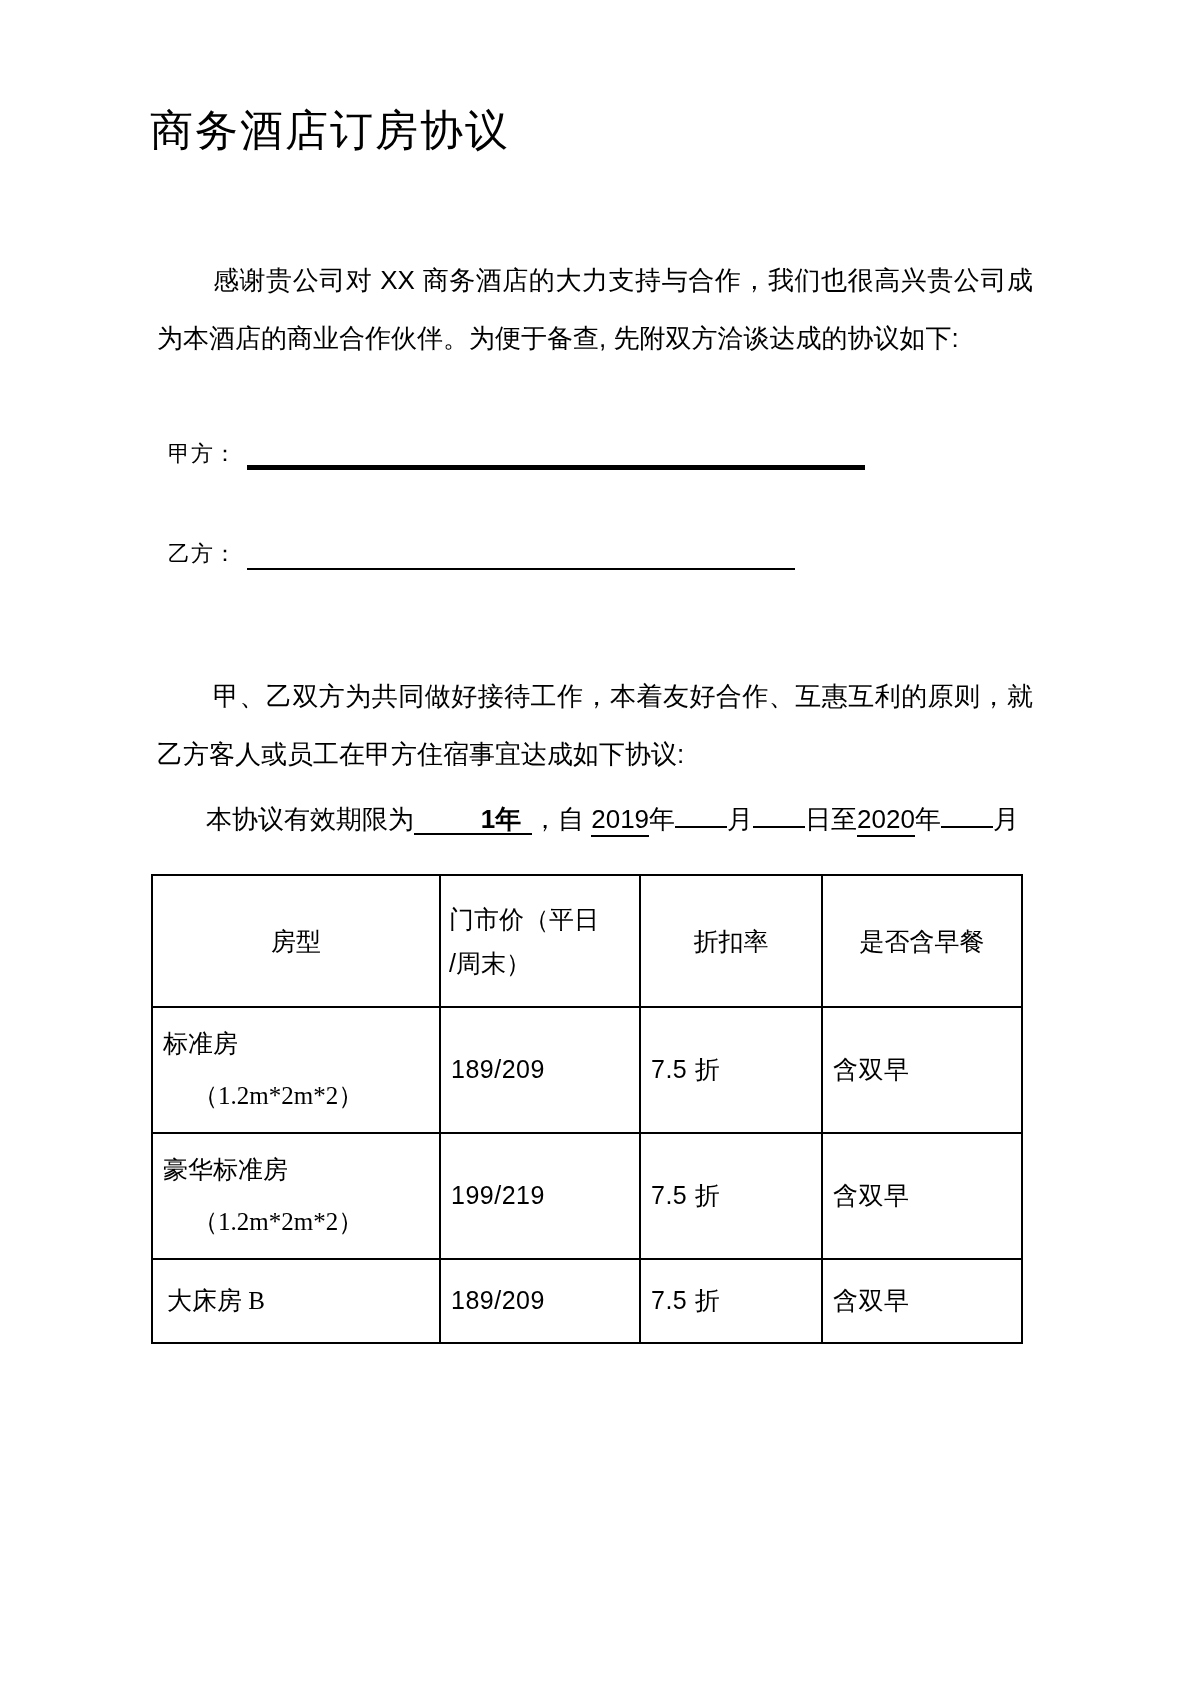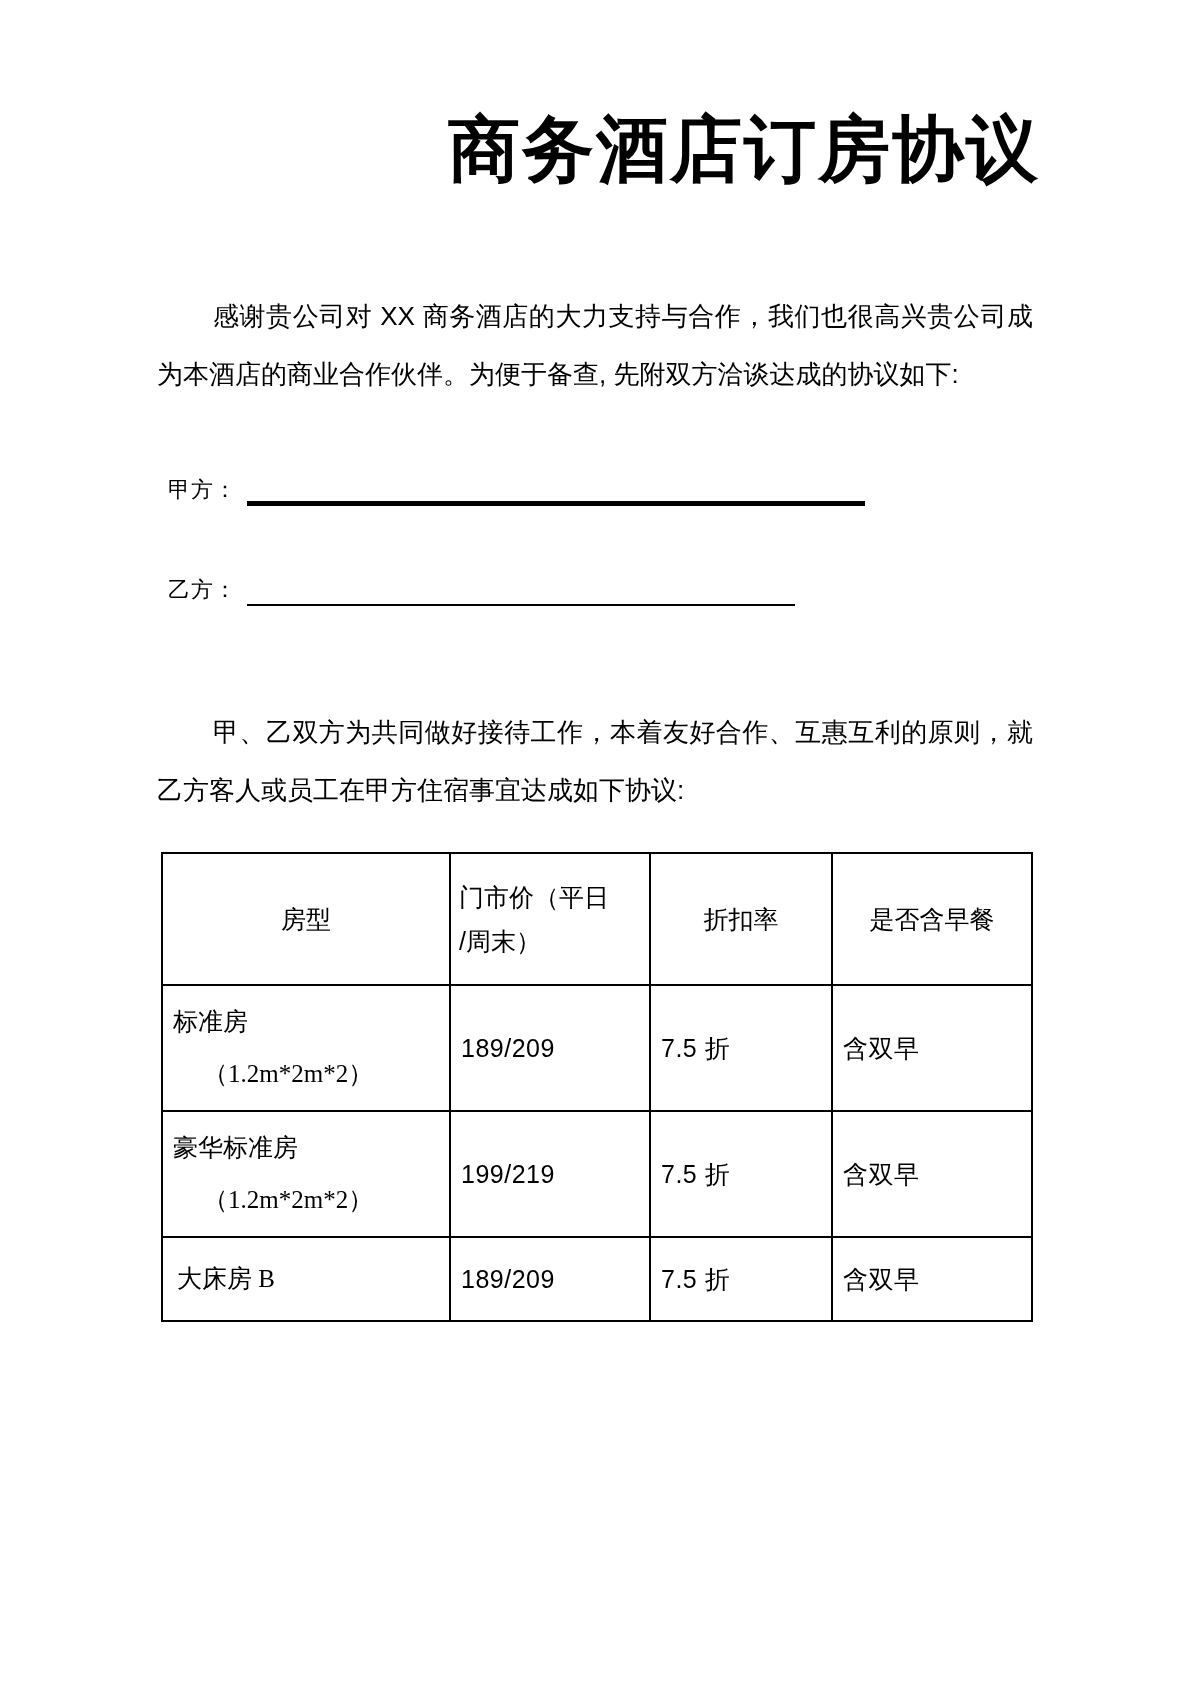--- a/index.html
+++ b/index.html
@@ -19,23 +19,23 @@
     box-sizing: border-box;
     padding: 0;
     overflow: hidden;
   }
   .inner {
     padding: 96px 150px 0 150px;
   }
 
   
   .doc-title {
-    font-size: 72px;
-    font-weight: 700;
-    text-align: right;
+    font-size: 43px;
+    font-weight: 400;
+    text-align: left;
     letter-spacing: 2px;
     line-height: 1.25;
     margin: 0;
     padding-top: 8px;
   }
 
   
   .para {
     font-size: 26px;
     line-height: 58px;
@@ -94,21 +94,21 @@
   .blank-small { width: 52px; }
   .u-year {
     border-bottom: 2px solid #000;
     padding-bottom: 1px;
   }
 
   
   table.rate-table {
     border-collapse: collapse;
     width: 838px;
-    margin-left: 11px;
+    margin-left: 1px;
     table-layout: fixed;
     padding-left: 36px;
   }
   table.rate-table td,
   table.rate-table th {
     border: 2px solid #000;
     font-size: 25px;
     font-weight: 400;
     padding: 6px 10px;
     vertical-align: middle;
@@ -172,20 +172,22 @@
 
     <div class="party-row">
       <span class="party-label">乙方：</span>
       <span class="party-rule thin"></span>
     </div>
 
     <div class="spacer-xl"></div>
 
     <p class="para indent">甲、乙双方为共同做好接待工作，本着友好合作、互惠互利的原则，就乙方客人或员工在甲方住宿事宜达成如下协议:</p>
 
+    <p class="validity"><span>本协议有效期限为</span><span class="blank blank-term">1年</span><span>，自</span>
+      <span class="u-year">2019</span><span>年</span><span class="blank blank-small"></span><span>月</span><span class="blank blank-small"></span><span>日</span><span>至</span><span class="u-year">2020</span><span>年</span><span class="blank blank-small"></span><span>月</span></p>
 
 
     <div class="spacer-s"></div>
 
     <table class="rate-table">
       <colgroup>
         <col class="c1">
           <col class="c2">
           <col class="c3">
           <col class="c4">

